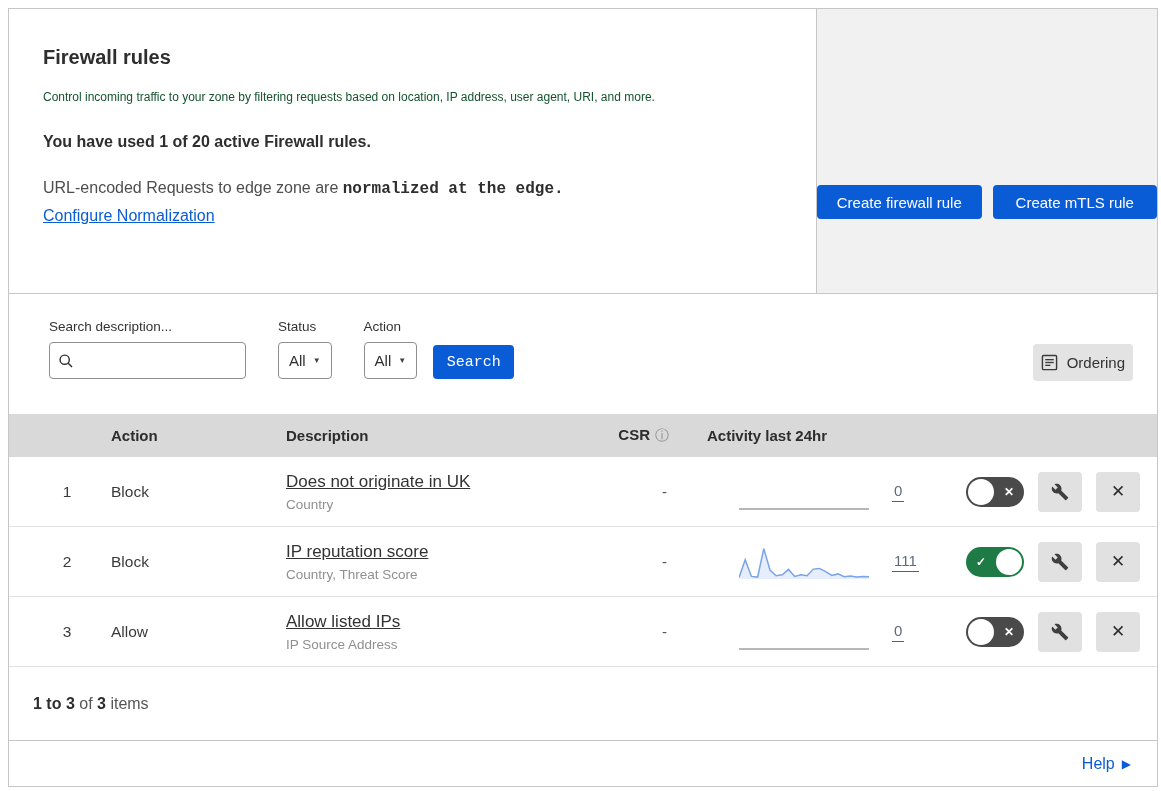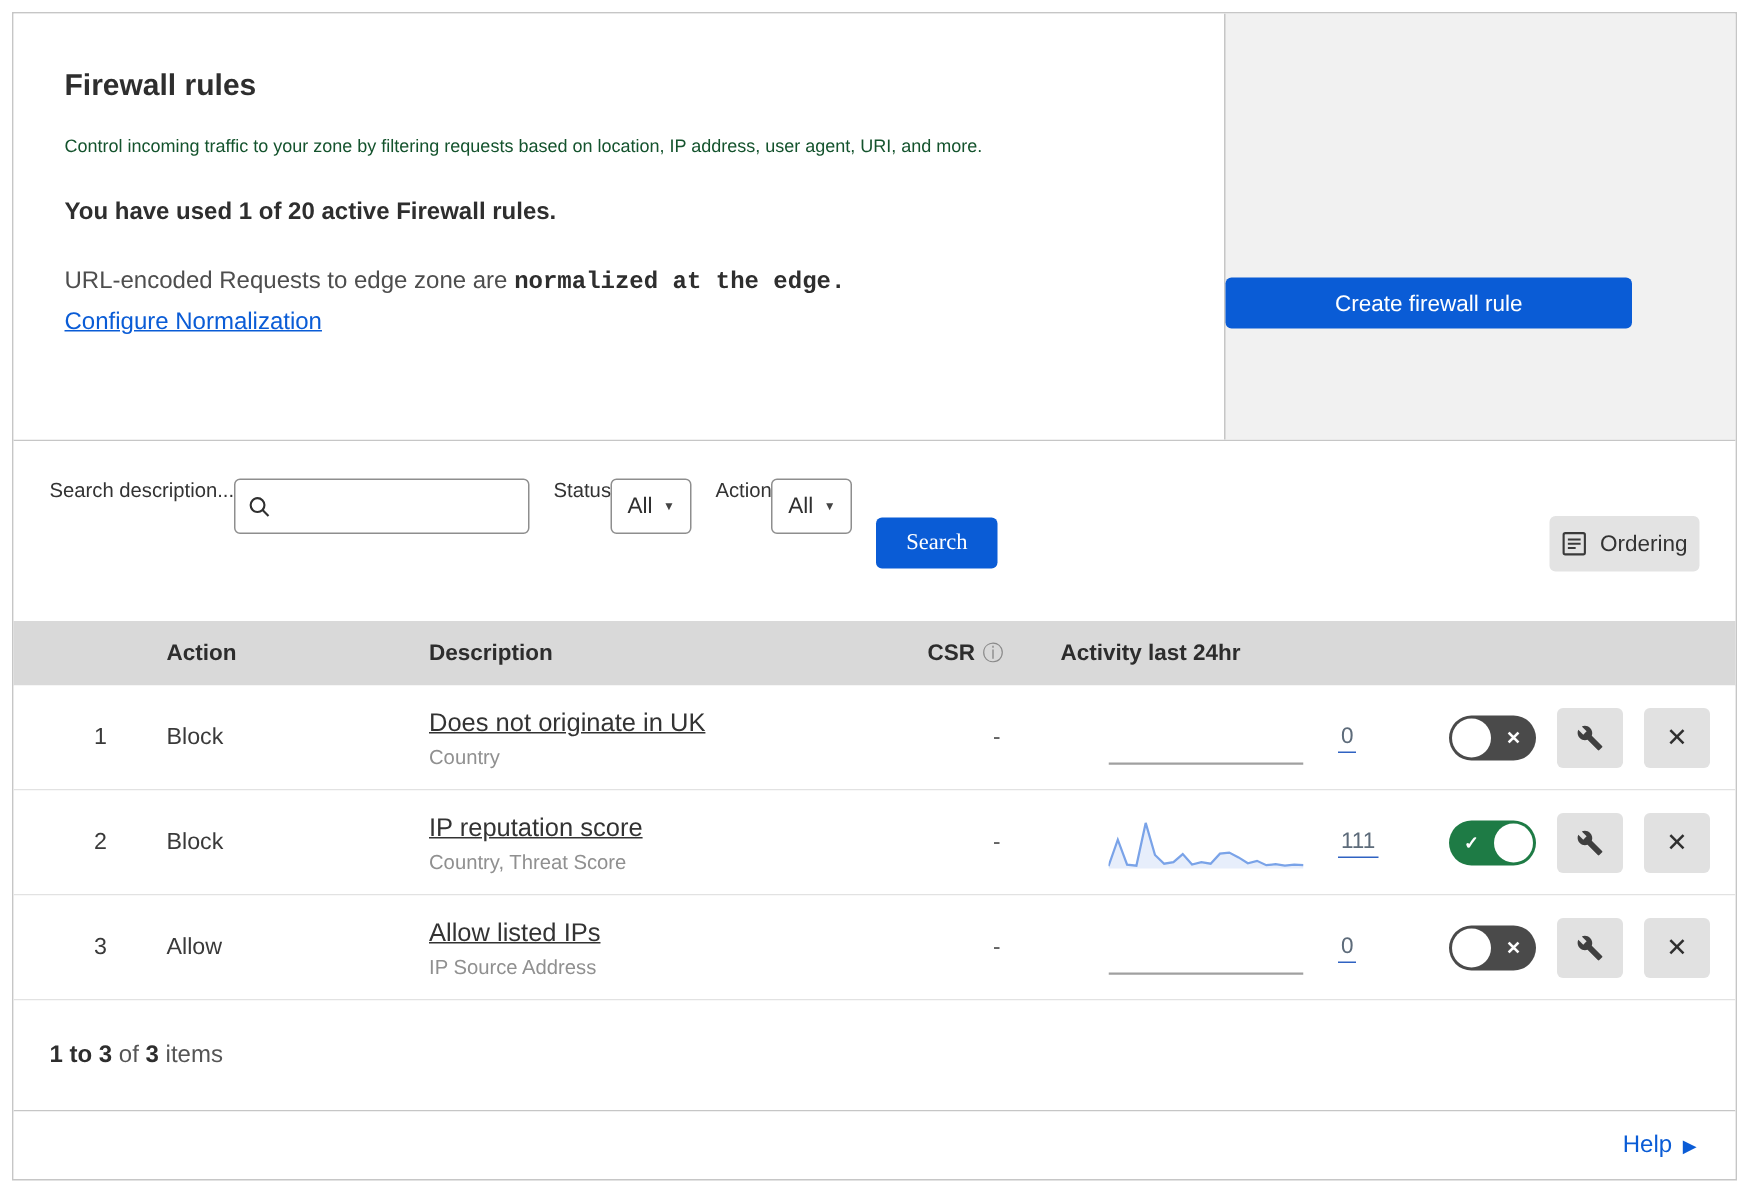--- a/index.html
+++ b/index.html
@@ -20,31 +20,31 @@
   .norm b { color: #2e2e2e; font-family: Liberation Mono, monospace; }
   .link { font-size: 16px; color: var(--primary-blue, #0a5cd6); text-decoration: underline; cursor: pointer; }
   .top-right { width: 341px; background: #f1f1f1; border-left: 1px solid #c6c6c6;
     display: flex; align-items: center; padding-top: 102px; gap: 11px; }
   .btn-primary { width: 271px; height: 34px; background: var(--primary-blue, #0a5cd6); color: #fff;
     border: none; border-radius: 4px; font-size: 15px; font-family: inherit; cursor: pointer; }
 
   
   .toolbar { position: relative; height: 120px; padding: 25px 24px 0 24px;
     display: flex; align-items: flex-start; gap: 16px; background: #fff; }
-  .fgroup { display: flex; flex-direction: row; }
+  .fgroup { display: flex; flex-direction: column; margin-left: 16px; }
   .flabel { font-size: 13.5px; color: #333; margin-bottom: 8px; }
   .search-box { width: 197px; height: 37px; border: 1px solid #8e8e8e; border-radius: 4px;
     display: flex; align-items: center; padding: 0 8px; background: #fff; }
   .search-box input { border: none; outline: none; flex: 1; min-width: 0; font-size: 15px;
     font-family: inherit; margin-left: 7px; }
   .dropdown { height: 37px; border: 1px solid #8e8e8e; border-radius: 4px; background: #fff;
     display: flex; align-items: center; gap: 7px; padding: 0 10px; font-size: 15px; color: #2f2f2f; cursor: pointer; }
   .chev { font-size: 8px; color: #444; }
   .btn-search { height: 34px; width: 81px; margin-top: 26px; background: var(--primary-blue, #0a5cd6);
-    color: #fff; border: none; border-radius: 4px; font-size: 15px; font-family: Liberation Serif, serif; cursor: pointer; }
+    color: #fff; border: none; border-radius: 4px; font-size: 15px; font-family: Liberation Mono, monospace; cursor: pointer; }
   .btn-ordering { position: absolute; right: 24px; top: 50px; height: 37px; padding: 0 8px;
     background: #e3e3e3; color: #333; border: none; border-radius: 4px; font-size: 15px;
     font-family: inherit; display: flex; align-items: center; gap: 9px; cursor: pointer; }
 
   
   .tgrid { display: grid; grid-template-columns: 94px 175px 325px 96px 220px 1fr; align-items: center; }
   .thead { height: 43px; background: #d9d9d9; font-size: 15px; font-weight: 600; color: #2d2d2d; }
   .th-action, .td-action { padding-left: 8px; }
   .th-desc, .td-desc { padding-left: 8px; }
   .th-csr { text-align: right; padding-right: 30px; white-space: nowrap; }
@@ -94,20 +94,21 @@
   <div class="top">
     <div class="top-left">
       <div class="page-title">Firewall rules</div>
       <p class="desc">Control incoming traffic to your zone by filtering requests based on location, IP address, user agent, URI, and more.</p>
       <p class="usage">You have used 1 of 20 active Firewall rules.</p>
       <p class="norm"><span>URL-encoded Requests to edge zone are </span><b>normalized at the edge.</b></p>
       <a class="link">Configure Normalization</a>
     </div>
     <div class="top-right">
       <button class="btn-primary">Create firewall rule</button>
+      <button class="btn-primary">Create mTLS rule</button>
     </div>
   </div>
 
   <div class="toolbar">
     <div class="fgroup">
       <label class="flabel">Search description...</label>
       <div class="search-box">
         <svg width="16" height="16" viewBox="0 0 16 16">
           <circle cx="6.7" cy="6.7" r="4.6" fill="none" stroke="#2f2f2f" stroke-width="1.4"></circle>
           <line x1="10.2" y1="10.2" x2="14" y2="14" stroke="#2f2f2f" stroke-width="1.4"></line>

